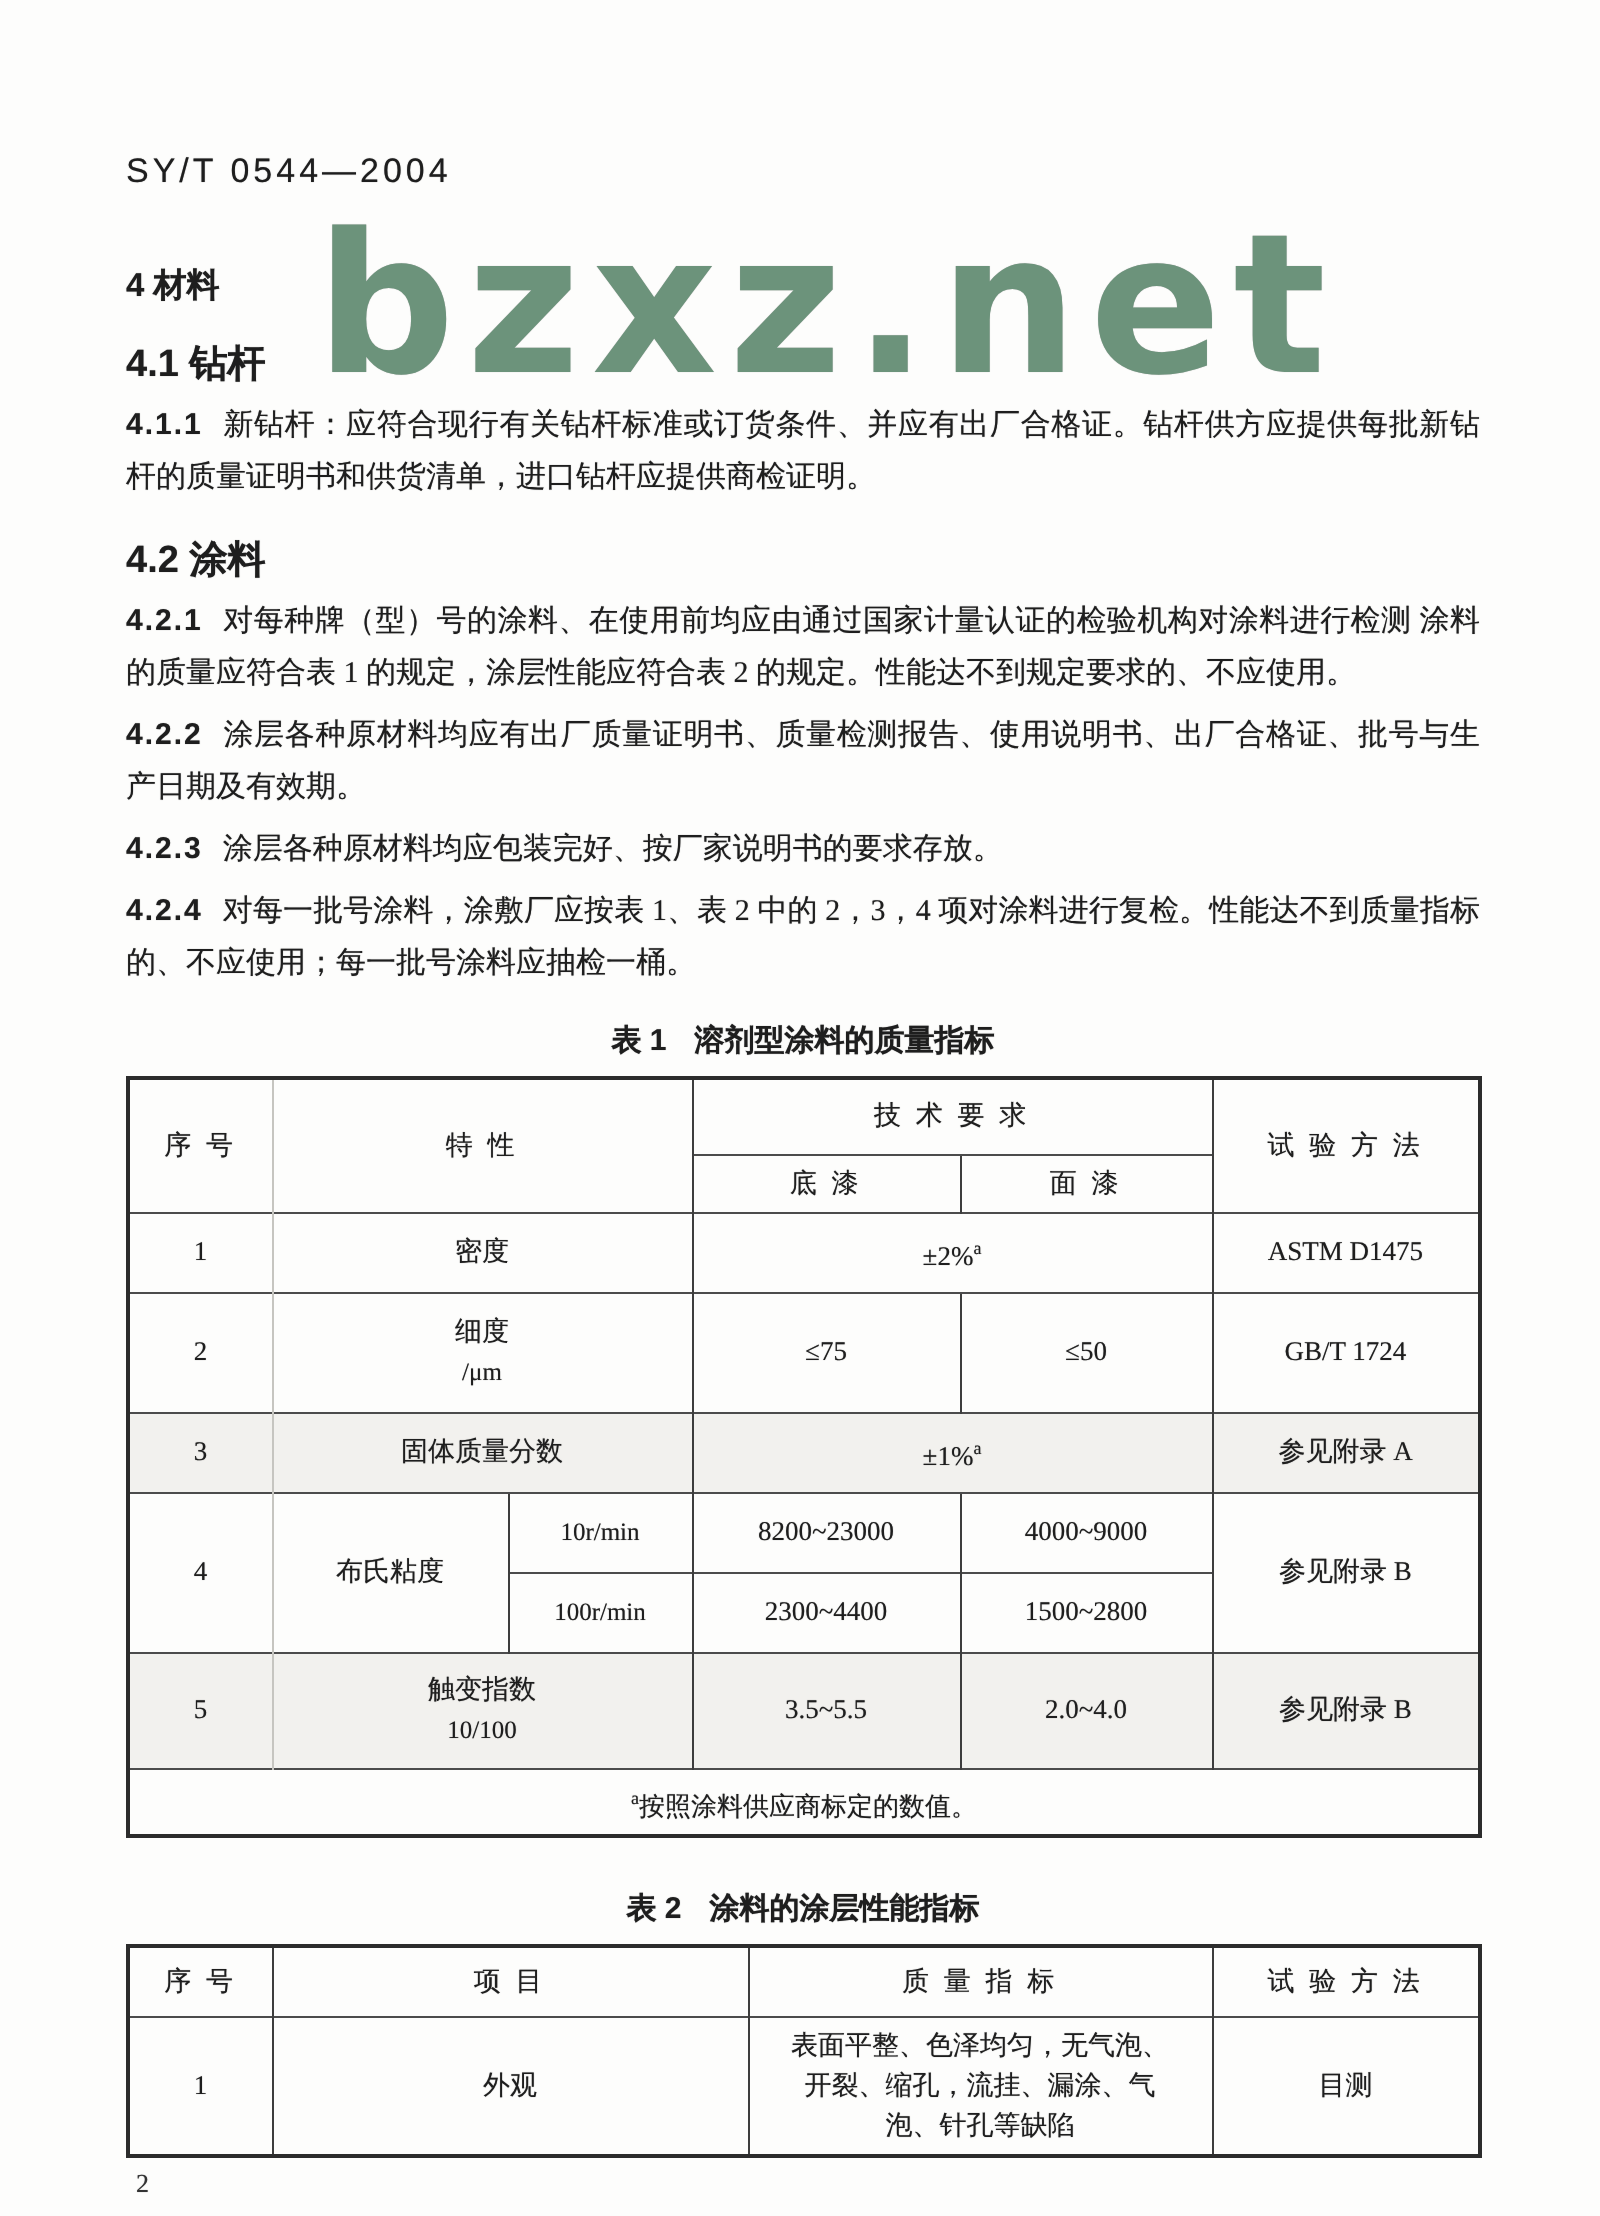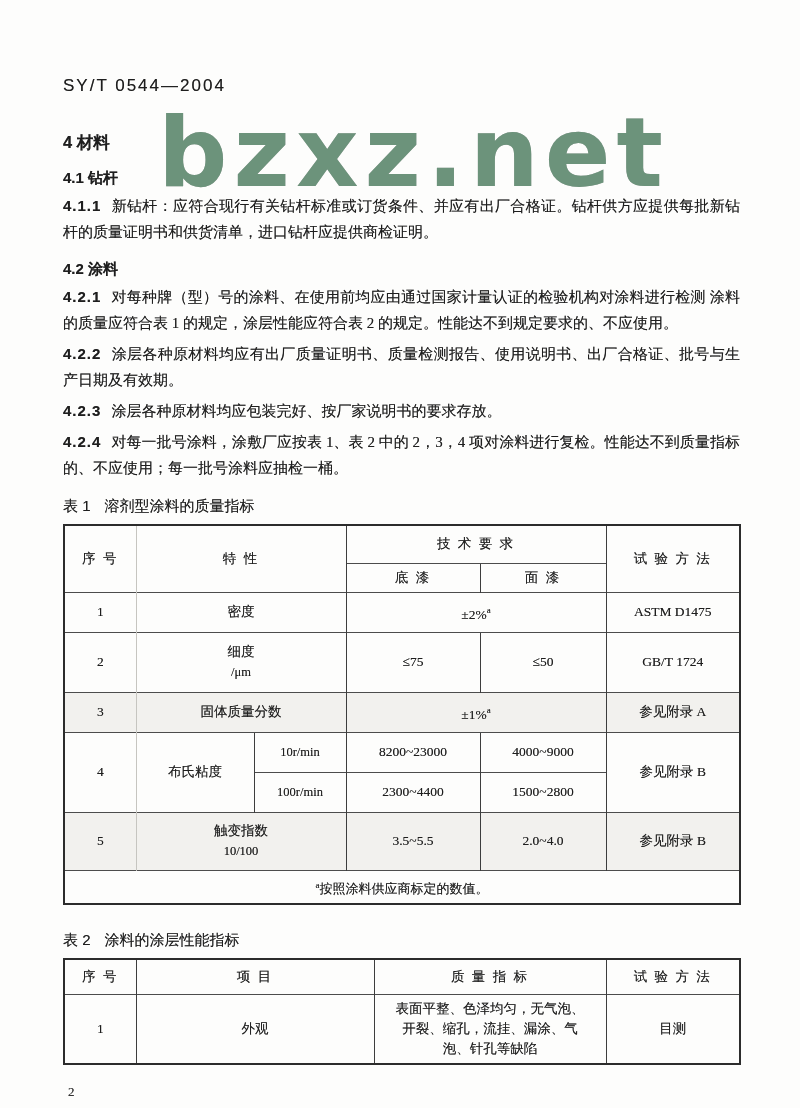--- a/index.html
+++ b/index.html
@@ -26,28 +26,28 @@
     opacity:.62;
     z-index:0;
     pointer-events:none;
   }
   .content{position:relative;z-index:1;}
   .doccode{
     font-family:"Liberation Sans","DejaVu Sans",sans-serif;
     font-weight:normal;font-size:17px;letter-spacing:2px;
   }
   h1.sec{font-size:16.5px;margin:36px 0 0 0;font-weight:bold;font-family:"Liberation Sans",sans-serif;}
-  h2.sec{font-size:15px;margin:15px 0 0 0;font-weight:bold;font-family:"Liberation Sans",sans-serif;}
+  h2.sec{font-size:19px;margin:15px 0 0 0;font-weight:bold;font-family:"Liberation Sans",sans-serif;}
   p.para{
     font-size:15px;line-height:26px;margin:5px 0 0 0;
     text-align:justify;
   }
   .pnum{font-weight:bold;font-family:"Liberation Sans",sans-serif;margin-right:10px;letter-spacing:1px;}
   .tbl-title{
-    text-align:left;font-weight:normal;font-size:15px;
+    text-align:center;font-weight:bold;font-size:15px;
     font-family:"Liberation Sans",sans-serif;
     margin:16px 0 8px 0;
   }
   .tbl-title .tlabel{margin-right:14px;}
   table.std{
     border-collapse:collapse;
     width:676px;
     border:2px solid #2c2c2c;
     font-size:13.5px;
     table-layout:fixed;

